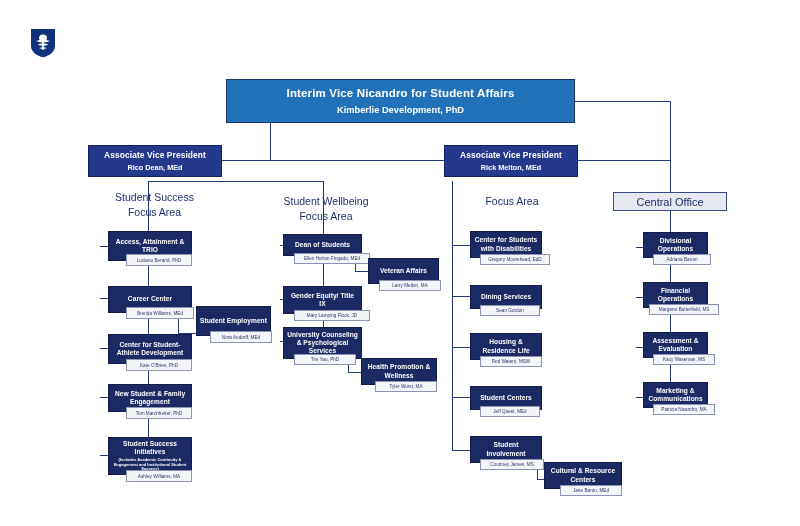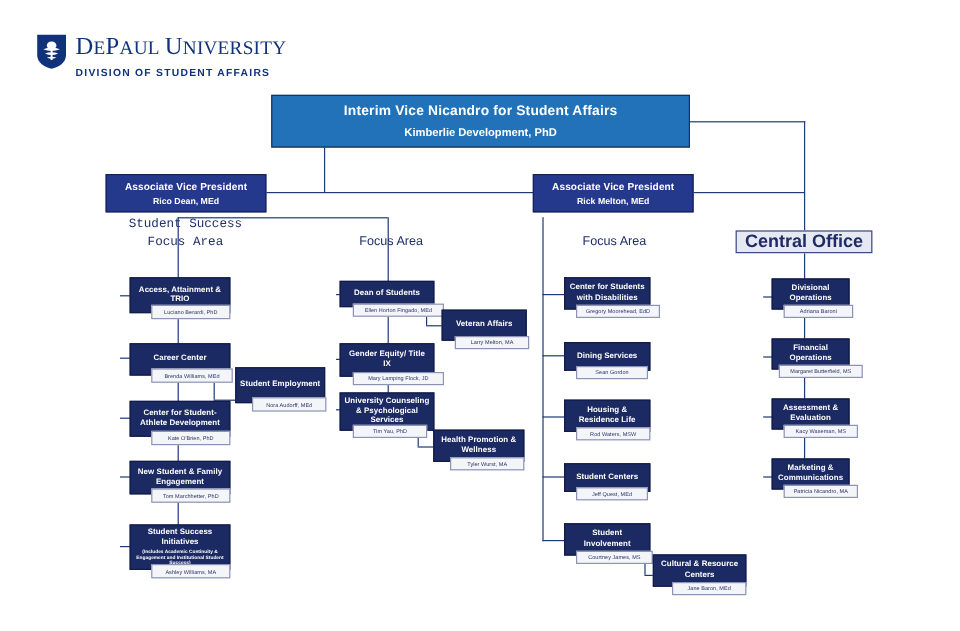--- a/index.html
+++ b/index.html
@@ -118,22 +118,22 @@
     line-height: 1.45;
   }
 
   
   .node.central {
     background: #e7e9f2;
     border: 1px solid #3a4a86;
     color: #1d2c66;
   }
   .node.central .title {
-    font-size: 15px;
-    font-weight: bold;
+    font-size: 11px;
+    font-weight: normal;
   }
 
   
   .unit {
     position: absolute;
   }
   .unit .unit-box {
     position: absolute;
     left: 0;
     top: 0;
@@ -182,24 +182,20 @@
 
   <div id="logo-block">
     <svg id="logo-shield" viewBox="0 0 26 30">
       <path d="M1 1 H25 V18 C25 24 19 28 13 29.3 C7 28 1 24 1 18 Z" fill="#10327a"></path>
       <path d="M13 6.5 C10.5 6.5 9 8 9 10 C9 12 10.5 13 13 13 C15.5 13 17 12 17 10 C17 8 15.5 6.5 13 6.5 Z" fill="#ffffff"></path>
       <path d="M6 13 Q13 10 20 13 Q13 16 6 13 Z" fill="#ffffff"></path>
       <path d="M12.2 13 H13.8 V22 H12.2 Z" fill="#ffffff"></path>
       <path d="M7.5 16.5 Q13 14.5 18.5 16.5 Q13 19 7.5 16.5 Z" fill="#ffffff"></path>
       <path d="M9 20 Q13 18.5 17 20 Q13 22 9 20 Z" fill="#ffffff"></path>
     </svg>
-    <div id="logo-text-wrap">
-      <div id="logo-wordmark"><span class="cap">D</span><span class="small">E</span><span class="cap">P</span><span class="small">AUL&nbsp;</span><span class="cap">U</span><span class="small">NIVERSITY</span></div>
-      <div id="logo-subtitle">DIVISION OF STUDENT AFFAIRS</div>
-    </div>
   </div>
 
   <div class="line v" style="left:270px; top:123px; height:37px;"></div>
 
   <div class="line h" style="left:222px; top:160px; width:228px;"></div>
 
   <div class="line h" style="left:575px; top:101px; width:96px;"></div>
   <div class="line v" style="left:670px; top:101px; height:91px;"></div>
 
   <div class="line h" style="left:578px; top:160px; width:92px;"></div>
@@ -254,25 +250,26 @@
   <div class="node avp" style="left:88px; top:145px; width:134px; height:32px;">
     <div class="title">Associate Vice President</div>
     <div class="person">Rico Dean, MEd</div>
   </div>
 
   <div class="node avp" style="left:444px; top:145px; width:134px; height:32px;">
     <div class="title">Associate Vice President</div>
     <div class="person">Rick Melton, MEd</div>
   </div>
 
-  <div class="focus-head" style="left:92px; top:180px; width:125px;font-family:Liberation Mono, monospace;">
+  <div class="focus-head" style="left:92px; top:190px; width:125px;">
     <div>Student Success</div>
     <div>Focus Area</div>
   </div>
   <div class="focus-head" style="left:262px; top:194px; width:128px;">
+    <div>Student Wellbeing</div>
     <div>Focus Area</div>
   </div>
   <div class="focus-head" style="left:452px; top:194px; width:120px;">
     <div>Focus Area</div>
   </div>
 
   <div class="node central" style="left:613px; top:192px; width:114px; height:19px;">
     <div class="title">Central Office</div>
   </div>
 

